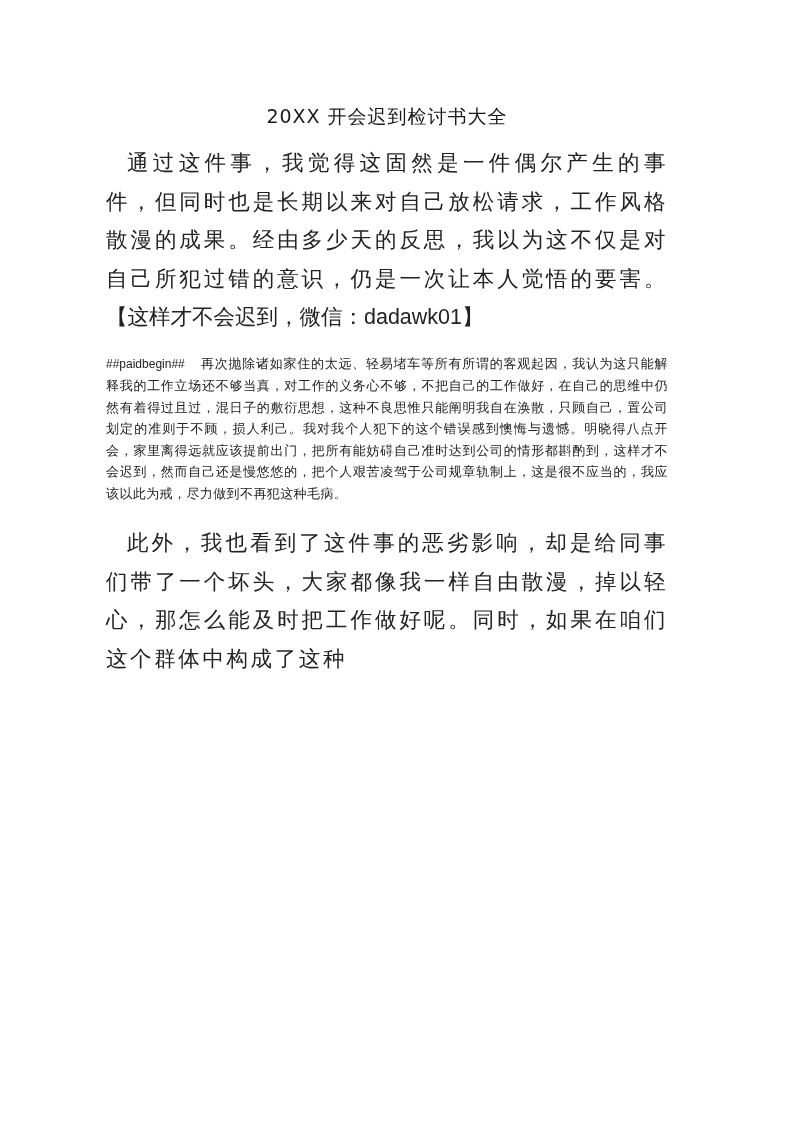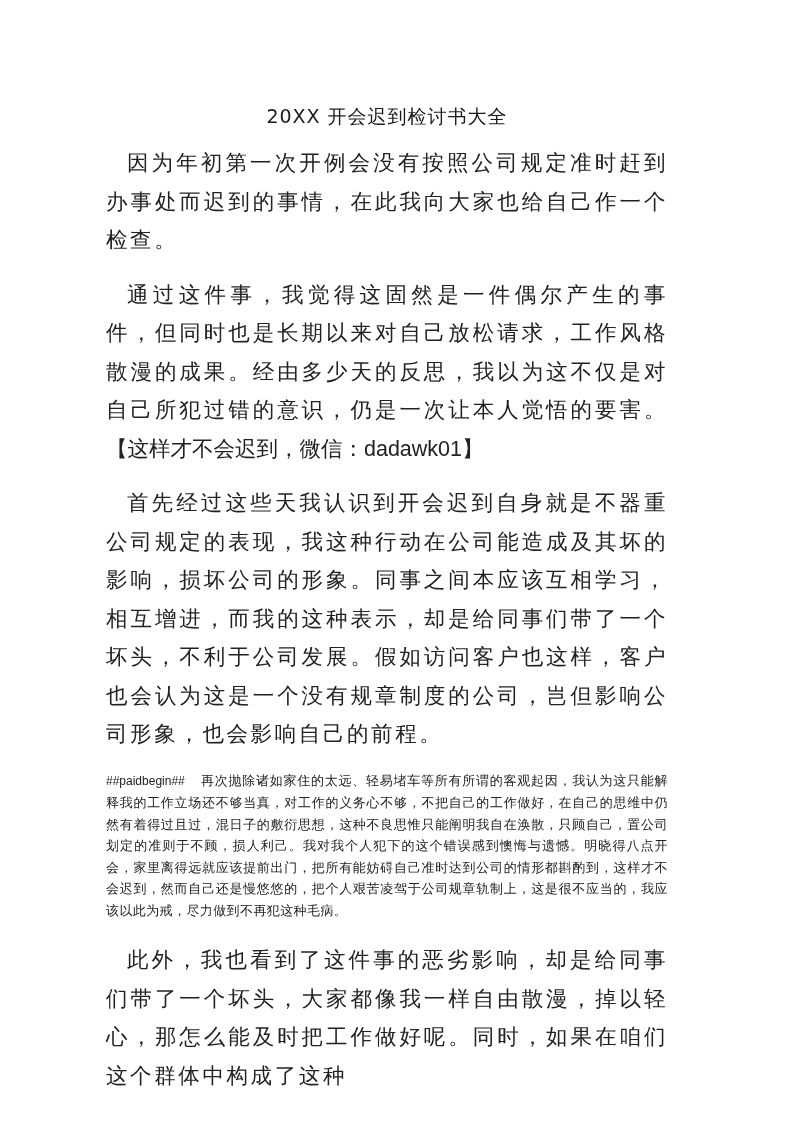--- a/index.html
+++ b/index.html
@@ -58,31 +58,25 @@
       font-family: "Liberation Sans", "DejaVu Sans", sans-serif;
       letter-spacing: 0;
     }
   </style>
 </head>
 <body>
 
 <div class="page">
   <h1 class="title">20XX 开会迟到检讨书大全</h1>
 
-  <p class="para">
-    <span>因为年初第一次开例会没有按照公司规定准时赶到办事处而迟到的事情，在此我向大家也给自己作一个检查。</span>
-  </p>
 
   <p class="para">
     <span>通过这件事，我觉得这固然是一件偶尔产生的事件，但同时也是长期以来对自己放松请求，工作风格散漫的成果。经由多少天的反思，我以为这不仅是对自己所犯过错的意识，仍是一次让本人觉悟的要害。</span><span class="wx">【这样才不会迟到，微信：dadawk01】</span>
   </p>
 
-  <p class="para">
-    <span>首先经过这些天我认识到开会迟到自身就是不器重公司规定的表现，我这种行动在公司能造成及其坏的影响，损坏公司的形象。同事之间本应该互相学习，相互增进，而我的这种表示，却是给同事们带了一个坏头，不利于公司发展。假如访问客户也这样，客户也会认为这是一个没有规章制度的公司，岂但影响公司形象，也会影响自己的前程。</span>
-  </p>
 
   <p class="small">
     <span class="tag">##paidbegin##</span><span>再次抛除诸如家住的太远、轻易堵车等所有所谓的客观起因，我认为这只能解释我的工作立场还不够当真，对工作的义务心不够，不把自己的工作做好，在自己的思维中仍然有着得过且过，混日子的敷衍思想，这种不良思惟只能阐明我自在涣散，只顾自己，置公司划定的准则于不顾，损人利己。我对我个人犯下的这个错误感到懊悔与遗憾。明晓得八点开会，家里离得远就应该提前出门，把所有能妨碍自己准时达到公司的情形都斟酌到，这样才不会迟到，然而自己还是慢悠悠的，把个人艰苦凌驾于公司规章轨制上，这是很不应当的，我应该以此为戒，尽力做到不再犯这种毛病。</span>
   </p>
 
   <p class="para">
     <span>此外，我也看到了这件事的恶劣影响，却是给同事们带了一个坏头，大家都像我一样自由散漫，掉以轻心，那怎么能及时把工作做好呢。同时，如果在咱们这个群体中构成了这种</span>
   </p>
 </div>
 

